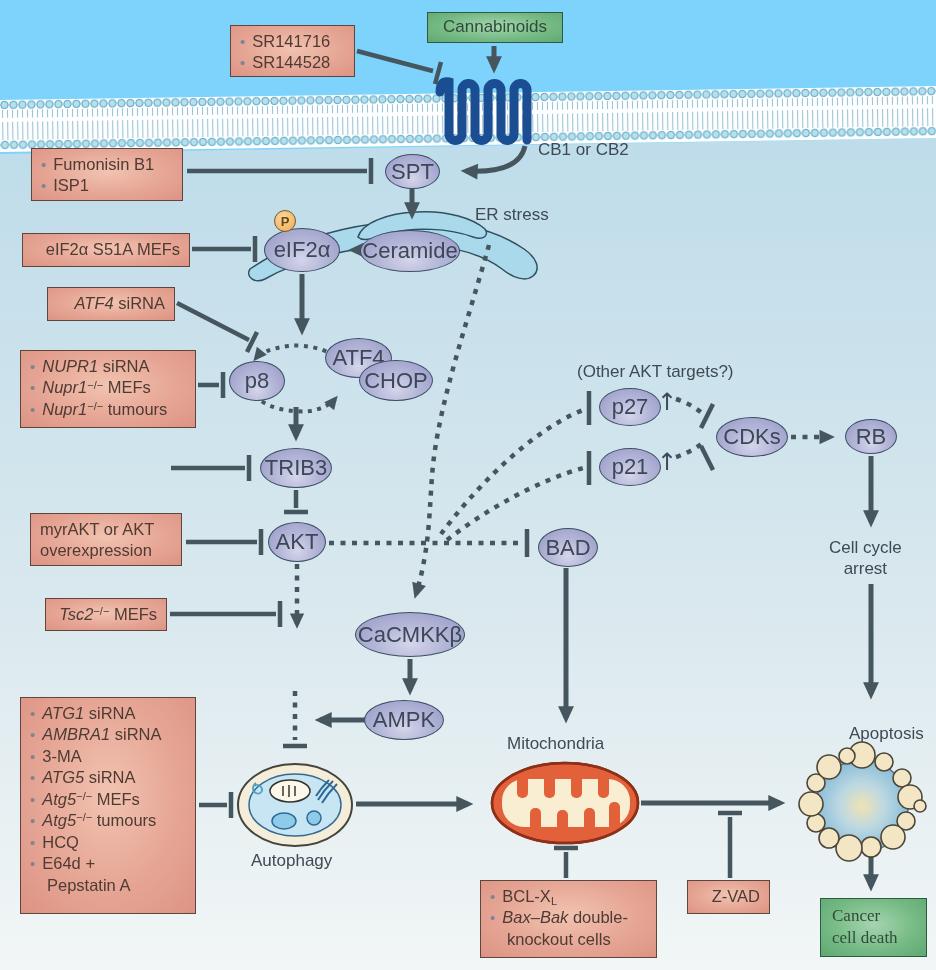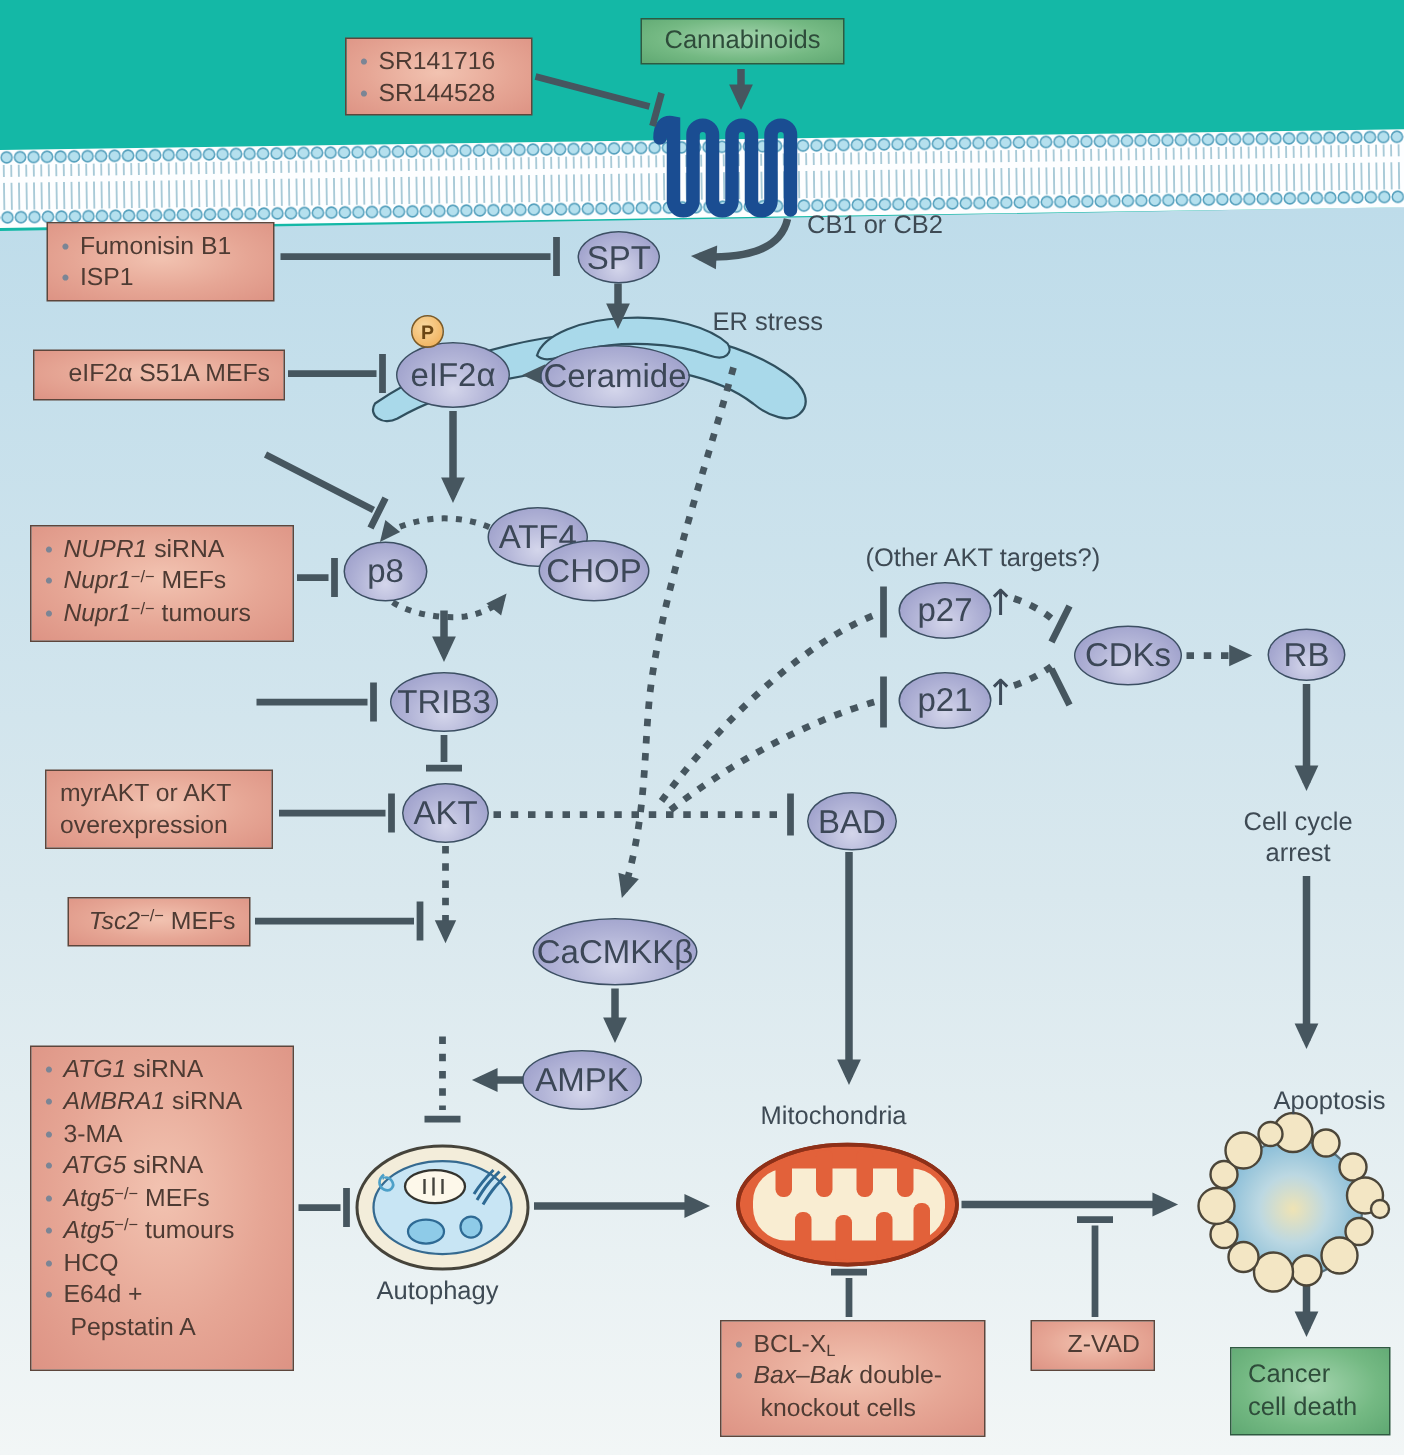--- a/index.html
+++ b/index.html
@@ -1,34 +1,34 @@
 <!DOCTYPE html>
 <html><head>
 <meta charset="utf-8">
 <style>
   html,body{margin:0;padding:0;background:#ffffff;}
-  #fig{position:relative;width:936px;height:970px;background:#14b8a6;overflow:hidden;
+  #fig{position:relative;width:936px;height:970px;background:#7dd3fc;overflow:hidden;
        font-family:"Liberation Sans",sans-serif;}
   #layer{position:absolute;left:0;top:0;}
   .pink-box{position:absolute;box-sizing:border-box;
      background:radial-gradient(ellipse at 50% 45%, #f2c3b1 0%, #e6a695 55%, #dd9384 100%);
      border:1.6px solid #5d463c;color:#4e3b33;font-size:16.5px;line-height:1.3;
      padding:5px 9px;z-index:2;}
   .pink-box.center .rline{justify-content:flex-end;}
   .rline{display:flex;align-items:baseline;white-space:nowrap;}
   .rline .bullet{color:#7b8595;margin-right:7px;font-size:15px;flex:0 0 auto;}
   .rline.ind{margin-left:17px;}
   .it{font-style:italic;}
   .sup{font-size:11px;position:relative;top:-0.45em;}
   .sub{font-size:11px;position:relative;top:0.25em;}
   .green-box{position:absolute;box-sizing:border-box;
      background:radial-gradient(ellipse at 50% 45%, #a5d5af 0%, #74b983 60%, #5fa872 100%);
      border:1.6px solid #2f5a41;color:#2e4c3a;font-size:17px;line-height:1.3;z-index:2;}
   .green-box.center{display:flex;align-items:center;justify-content:center;}
-  .green-box.left{padding:6px 0 16px 11px;}
+  .green-box.left{padding:6px 0 16px 11px;font-family:Liberation Serif, serif;}
   .node{position:absolute;box-sizing:border-box;border-radius:50%;
      background:radial-gradient(ellipse at 50% 72%, #d4d6eb 0%, #b4b6d8 45%, #9496c5 100%);
      border:1.6px solid #3c4f63;color:#3c4757;display:flex;align-items:center;
      justify-content:center;font-size:22px;z-index:2;}
   .label{position:absolute;color:#3e4a54;font-size:17px;line-height:1.24;z-index:2;white-space:nowrap;}
   .pcircle{position:absolute;width:22px;height:22px;border-radius:50%;box-sizing:border-box;
      background:radial-gradient(circle at 40% 35%, #f9d9a0, #efa94f);
      border:1.5px solid #7a5a28;color:#6b4613;font-size:13px;font-weight:bold;
      display:flex;align-items:center;justify-content:center;z-index:3;}
   .uparrow{position:absolute;color:#3d4a58;font-size:24px;z-index:2;
@@ -213,20 +213,25 @@
       <div class="rline">
         <span class="bullet">•</span>
         <span class="rtext"><span>ISP1</span></span>
       </div>
     </div>
 <div class="pink-box center" style="left:22px;top:233px;width:168px;height:34px;">
       <div class="rline">
         <span class="rtext"><span>eIF2α S51A MEFs</span></span>
       </div>
     </div>
+<div class="pink-box center" style="left:47px;top:287px;width:128px;height:34px;">
+      <div class="rline">
+        <span class="rtext"><span class="it">ATF4</span><span> siRNA</span></span>
+      </div>
+    </div>
 <div class="pink-box" style="left:20px;top:350px;width:176px;height:78px;">
       <div class="rline">
         <span class="bullet">•</span>
         <span class="rtext"><span class="it">NUPR1</span><span> siRNA</span></span>
       </div>
       <div class="rline">
         <span class="bullet">•</span>
         <span class="rtext"><span class="it">Nupr1</span><span class="sup">−/−</span><span> MEFs</span></span>
       </div>
       <div class="rline">
@@ -323,21 +328,21 @@
     </div>
 <div class="node" style="left:260px;top:448px;width:72px;height:40px;">
       <span>TRIB3</span>
     </div>
 <div class="node" style="left:268px;top:522px;width:58px;height:40px;">
       <span>AKT</span>
     </div>
 <div class="node" style="left:355px;top:612px;width:110px;height:45px;">
       <span>CaCMKKβ</span>
     </div>
-<div class="node" style="left:348px;top:700px;width:80px;height:40px;">
+<div class="node" style="left:364px;top:700px;width:80px;height:40px;">
       <span>AMPK</span>
     </div>
 <div class="node" style="left:538px;top:528px;width:60px;height:39px;">
       <span>BAD</span>
     </div>
 <div class="node" style="left:599px;top:388px;width:62px;height:38px;">
       <span>p27</span>
     </div>
 <div class="node" style="left:599px;top:448px;width:62px;height:38px;">
       <span>p21</span>

